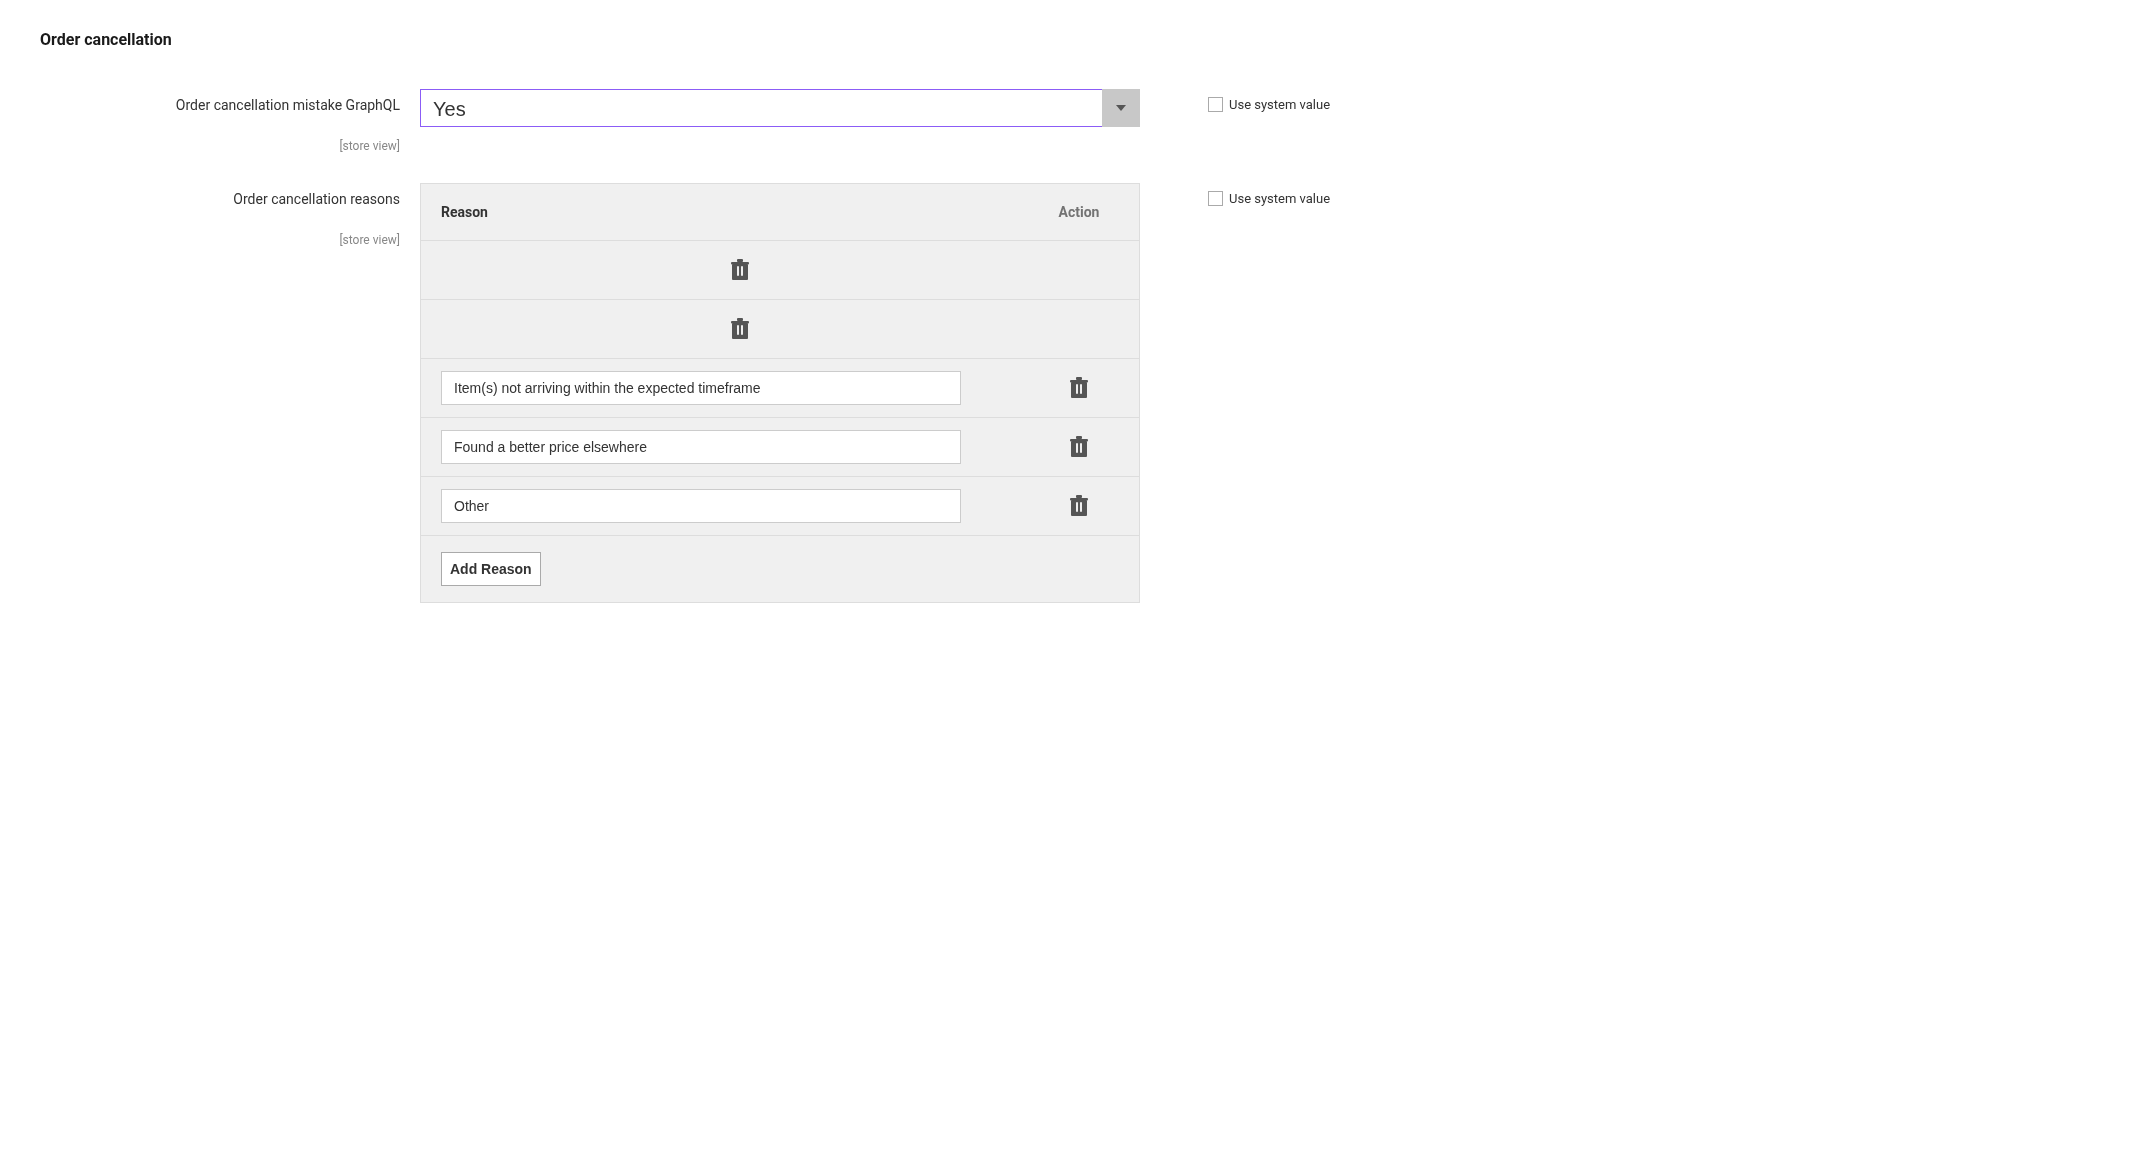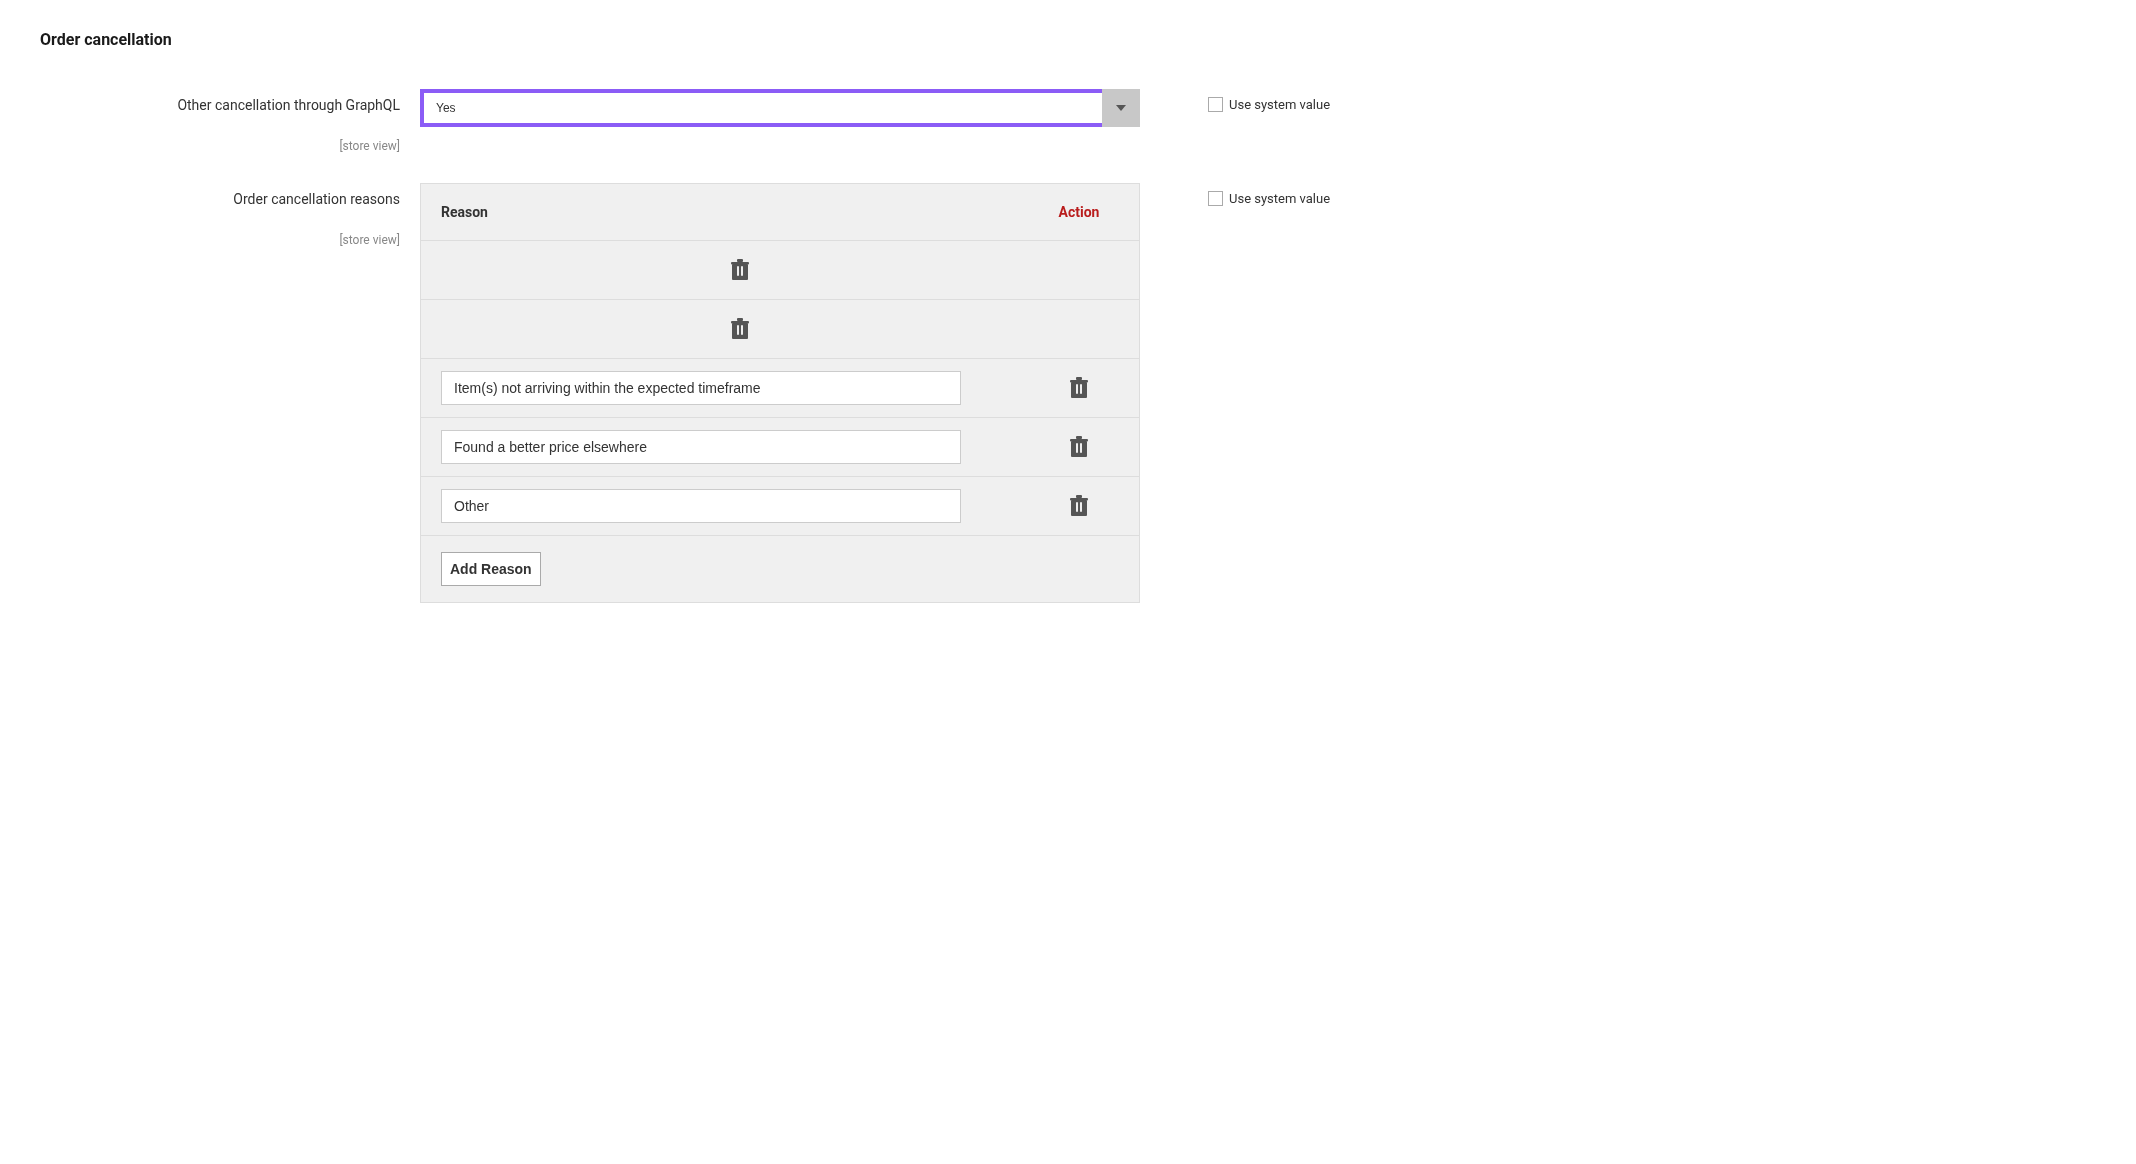--- a/index.html
+++ b/index.html
@@ -58,23 +58,23 @@
       margin-left: 48px;
     }
     .select-wrapper {
       position: relative;
       display: inline-block;
       width: 100%;
     }
     .select-field {
       width: 100%;
       padding: 8px 40px 8px 12px;
-      border: 4px solid #8b5cf6;
+      border: 1px solid #8b5cf6;
       background: #fff;
-      font-size: 12px;
+      font-size: 20px;
       color: #333;
       appearance: none;
       cursor: pointer;
       height: 38px;
     }
     .select-arrow {
       position: absolute;
       right: 0;
       top: 0;
       height: 38px;
@@ -103,21 +103,21 @@
       border-bottom: 1px solid #ddd;
     }
     .reasons-header-reason {
       font-weight: 700;
       font-size: 14px;
       color: #333;
     }
     .reasons-header-action {
       font-weight: 700;
       font-size: 14px;
-      color: #b91c1c;
+      color: #737373;
       text-align: center;
     }
     .reason-row {
       display: grid;
       grid-template-columns: 1fr 80px;
       padding: 12px 20px;
       align-items: center;
       border-bottom: 1px solid #ddd;
       background: #f0f0f0;
     }
@@ -173,21 +173,21 @@
   </style>
 </head>
 <body>
 
 <h1 class="page-title">Order cancellation</h1>
 
 <div class="form-section">
 
   <div class="form-row">
     <div class="form-label-col">
-      <span class="form-label">Other cancellation through GraphQL</span>
+      <span class="form-label">Order cancellation mistake GraphQL</span>
       <span class="form-label-sub">[store view]</span>
     </div>
     <div class="form-control-col">
       <div class="select-wrapper">
         <select class="select-field">
           <option>Yes</option>
           <option>No</option>
         </select>
         <div class="select-arrow"></div>
       </div>

